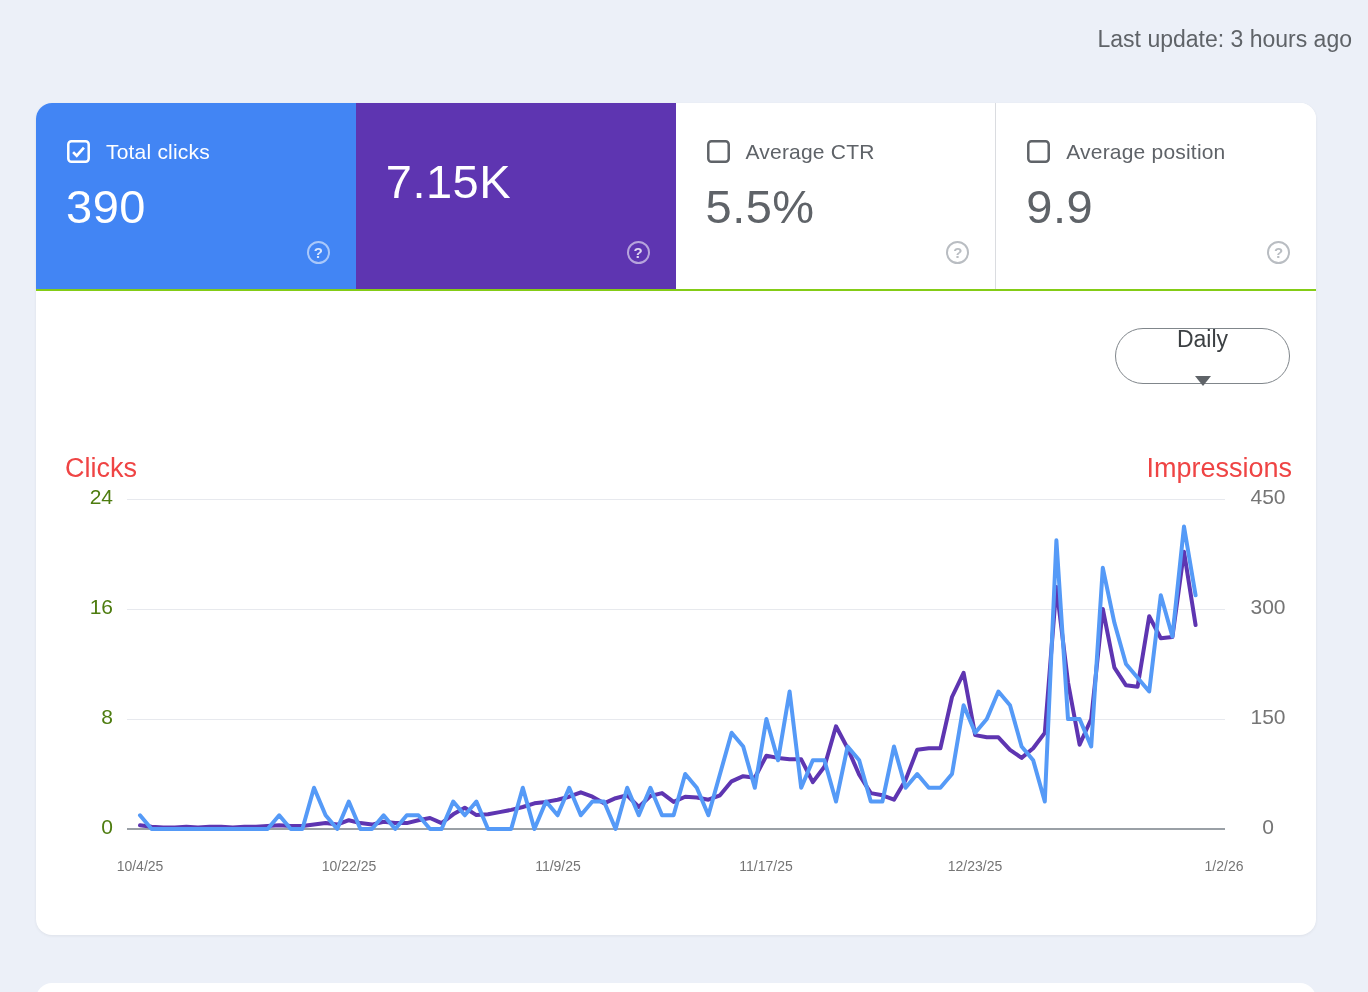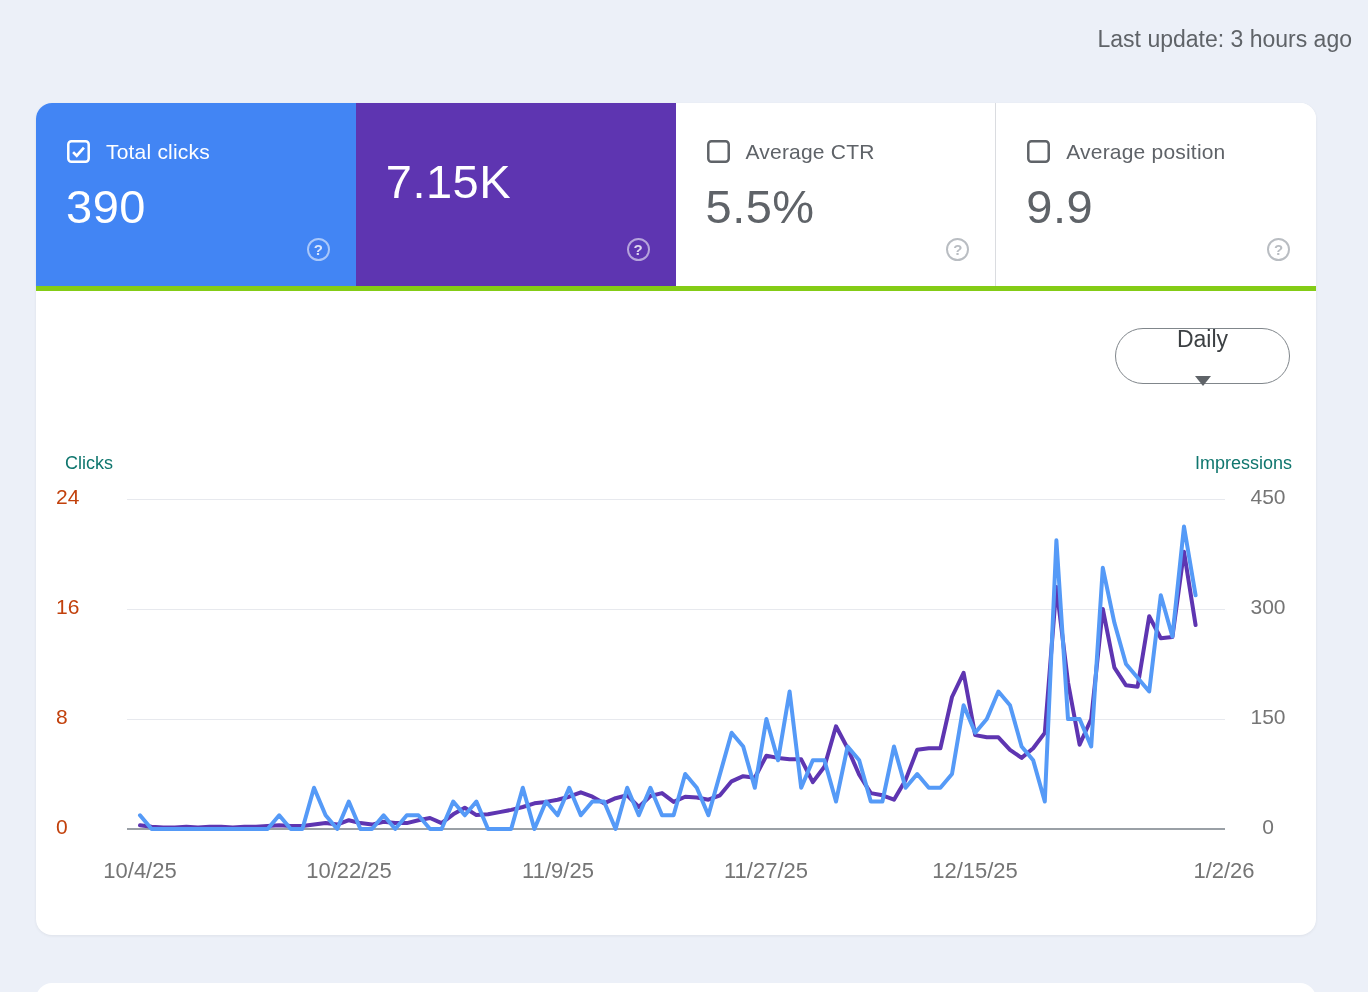--- a/index.html
+++ b/index.html
@@ -15,21 +15,21 @@
     font-size:23px; color:#5f6368;
   }
   .panel {
     position:absolute; left:36px; top:103px; width:1280px; height:832px;
     background:#ffffff; border-radius:16px;
     box-shadow:0 1px 3px rgba(60,64,67,.08);
   }
   .cards-row {
     position:absolute; left:0; top:0; width:1280px; height:188px;
     display:flex; border-radius:16px 16px 0 0; overflow:hidden;
-    border-bottom:5px solid #84cc16;
+    border-bottom:2px solid #84cc16;
   }
   .metric-card {
     flex:1 1 0; position:relative; padding:36px 26px 0 30px;
     cursor:pointer; background:#fff; color:#5f6368;
   }
   .metric-card.card-pos { border-left:1px solid #dadce0; }
   .label-row { display:flex; align-items:center; gap:15px; }
   .card-label { font-size:21px; letter-spacing:.2px; }
   .card-value { font-size:47px; margin-top:15px; letter-spacing:.5px; }
   .cb { width:25px; height:25px; flex:0 0 auto; }
@@ -47,31 +47,31 @@
     border:1.5px solid #80868b; border-radius:28px;
     display:flex; align-items:center; justify-content:center; gap:20px;
     font-size:23px; color:#3c4043; cursor:pointer;flex-direction:column;
   }
   .tri {
     width:0; height:0; margin-top:3px;
     border-left:8px solid transparent; border-right:8px solid transparent;
     border-top:10px solid #5f6368;
   }
   
-  .axis-title { position:absolute; font-size:18px; color:#0f766e; }
+  .axis-title { position:absolute; font-size:27px; color:#ef4444; }
   .axis-title.left { left:29px; top:350px; }
   .axis-title.right { right:24px; top:350px; }
-  .tick-l { position:absolute; left:20px; width:57px; text-align:left;
-            font-size:21px; color:#c2410c; }
+  .tick-l { position:absolute; left:20px; width:57px; text-align:right;
+            font-size:21px; color:#4d7c0f; }
   .tick-r { position:absolute; left:1202px; width:60px; text-align:center;
             font-size:21px; color:#757575; }
   .grid { position:absolute; left:91px; width:1098px; height:1px; background:#e7e9ee; }
   .grid.zero { height:2px; background:#9aa0a6; }
   .x-label { position:absolute; top:755px; transform:translateX(-50%);
-             font-size:22px; color:#757575; white-space:nowrap; }
+             font-size:14px; color:#757575; white-space:nowrap; }
   svg.chart { position:absolute; left:0; top:0; width:1280px; height:832px; }
   .bottom-sliver {
     position:absolute; left:36px; top:983px; width:1280px; height:30px;
     background:#fff; border-radius:16px 16px 0 0;
   }
 </style>
 </head>
 <body>
 
 <div class="last-update">Last update: 3 hours ago</div>
@@ -141,22 +141,22 @@
   <div class="tick-l" style="top:712px">0</div>
 
   <div class="tick-r" style="top:382px">450</div>
   <div class="tick-r" style="top:492px">300</div>
   <div class="tick-r" style="top:602px">150</div>
   <div class="tick-r" style="top:712px">0</div>
 
   <div class="x-label" style="left:104px">10/4/25</div>
   <div class="x-label" style="left:313px">10/22/25</div>
   <div class="x-label" style="left:522px">11/9/25</div>
-  <div class="x-label" style="left:730px">11/27/25</div>
-  <div class="x-label" style="left:939px">12/15/25</div>
+  <div class="x-label" style="left:730px">11/17/25</div>
+  <div class="x-label" style="left:939px">12/23/25</div>
   <div class="x-label" style="left:1188px">1/2/26</div>
 
   <svg class="chart" viewBox="0 0 1280 832">
     <polyline fill="none" stroke-width="4" stroke-linejoin="round" stroke-linecap="round" points="104.0,722.3 115.6,723.8 127.2,724.5 138.8,724.5 150.4,723.8 162.0,724.5 173.6,723.8 185.2,723.8 196.8,724.5 208.4,723.8 220.0,723.8 231.6,723.1 243.2,722.3 254.8,723.1 266.4,723.1 278.0,721.6 289.6,720.1 301.2,721.6 312.8,717.2 324.4,720.1 336.0,721.6 347.6,718.7 359.2,720.1 370.8,720.1 382.4,717.2 394.0,715.0 405.6,720.1 417.2,711.3 428.8,704.7 440.4,712.1 452.0,711.3 463.6,709.1 475.2,706.9 486.8,704.0 498.4,700.3 510.0,698.9 521.6,696.7 533.2,693.7 544.8,689.3 556.4,693.7 568.0,700.3 579.6,695.2 591.2,692.3 602.8,704.0 614.4,693.0 626.0,690.1 637.6,698.9 649.2,693.7 660.8,694.5 672.4,696.7 684.0,692.3 695.6,678.3 707.2,673.2 718.8,674.7 730.4,652.7 742.0,654.9 753.6,656.3 765.2,656.3 776.8,679.1 788.4,663.7 800.0,623.3 811.6,645.3 823.2,671.7 834.8,690.1 846.4,692.3 858.0,696.7 869.6,676.9 881.2,646.8 892.8,645.3 904.4,645.3 916.0,594.0 927.6,569.8 939.2,632.1 950.8,634.3 962.4,634.3 974.0,646.8 985.6,654.9 997.2,645.3 1008.8,629.9 1020.4,484.0 1032.0,579.3 1043.6,641.7 1055.2,616.0 1066.8,506.0 1078.4,564.7 1090.0,582.3 1101.6,583.7 1113.2,513.3 1124.8,535.3 1136.4,533.9 1148.0,448.8 1159.6,522.1" stroke="#5e35b1"></polyline>
     <polyline fill="none" stroke-width="4" stroke-linejoin="round" stroke-linecap="round" points="104.0,712.3 115.6,726.0 127.2,726.0 138.8,726.0 150.4,726.0 162.0,726.0 173.6,726.0 185.2,726.0 196.8,726.0 208.4,726.0 220.0,726.0 231.6,726.0 243.2,712.3 254.8,726.0 266.4,726.0 278.0,684.8 289.6,712.3 301.2,726.0 312.8,698.5 324.4,726.0 336.0,726.0 347.6,712.3 359.2,726.0 370.8,712.3 382.4,712.3 394.0,726.0 405.6,726.0 417.2,698.5 428.8,712.3 440.4,698.5 452.0,726.0 463.6,726.0 475.2,726.0 486.8,684.8 498.4,726.0 510.0,698.5 521.6,712.3 533.2,684.8 544.8,712.3 556.4,698.5 568.0,698.5 579.6,726.0 591.2,684.8 602.8,712.3 614.4,684.8 626.0,712.3 637.6,712.3 649.2,671.0 660.8,684.8 672.4,712.3 684.0,671.0 695.6,629.8 707.2,643.5 718.8,684.8 730.4,616.0 742.0,657.3 753.6,588.5 765.2,684.8 776.8,657.3 788.4,657.3 800.0,698.5 811.6,643.5 823.2,657.3 834.8,698.5 846.4,698.5 858.0,643.5 869.6,684.8 881.2,671.0 892.8,684.8 904.4,684.8 916.0,671.0 927.6,602.3 939.2,629.8 950.8,616.0 962.4,588.5 974.0,602.3 985.6,643.5 997.2,657.3 1008.8,698.5 1020.4,437.3 1032.0,616.0 1043.6,616.0 1055.2,643.5 1066.8,464.8 1078.4,519.8 1090.0,561.0 1101.6,574.8 1113.2,588.5 1124.8,492.3 1136.4,533.5 1148.0,423.5 1159.6,492.3" stroke="#559af7"></polyline>
   </svg>
 </div>
 
 <div class="bottom-sliver"></div>
 

